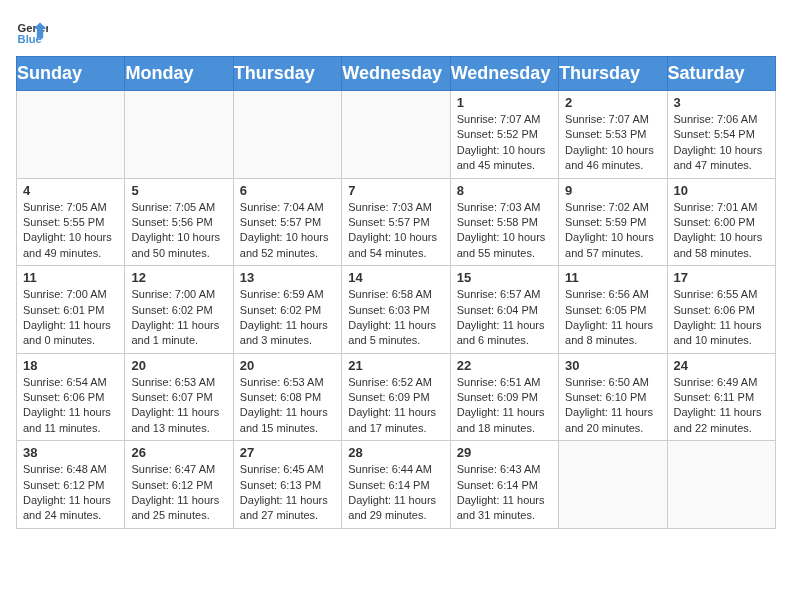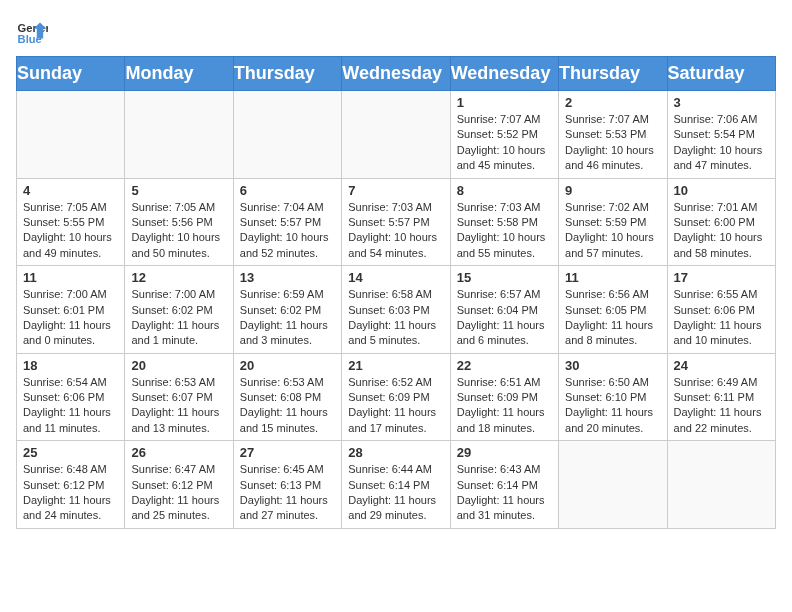--- a/index.html
+++ b/index.html
@@ -209,21 +209,21 @@
           <span class="day-number">30</span>
           <div class="day-info">Sunrise: 6:50 AM<br>Sunset: 6:10 PM<br>Daylight: 11 hours and 20 minutes.</div>
         </td>
         <td>
           <span class="day-number">24</span>
           <div class="day-info">Sunrise: 6:49 AM<br>Sunset: 6:11 PM<br>Daylight: 11 hours and 22 minutes.</div>
         </td>
       </tr>
       <tr>
         <td>
-          <span class="day-number">25</span>
+          <span class="day-number">38</span>
           <div class="day-info">Sunrise: 6:48 AM<br>Sunset: 6:12 PM<br>Daylight: 11 hours and 24 minutes.</div>
         </td>
         <td>
           <span class="day-number">26</span>
           <div class="day-info">Sunrise: 6:47 AM<br>Sunset: 6:12 PM<br>Daylight: 11 hours and 25 minutes.</div>
         </td>
         <td>
           <span class="day-number">27</span>
           <div class="day-info">Sunrise: 6:45 AM<br>Sunset: 6:13 PM<br>Daylight: 11 hours and 27 minutes.</div>
         </td>

